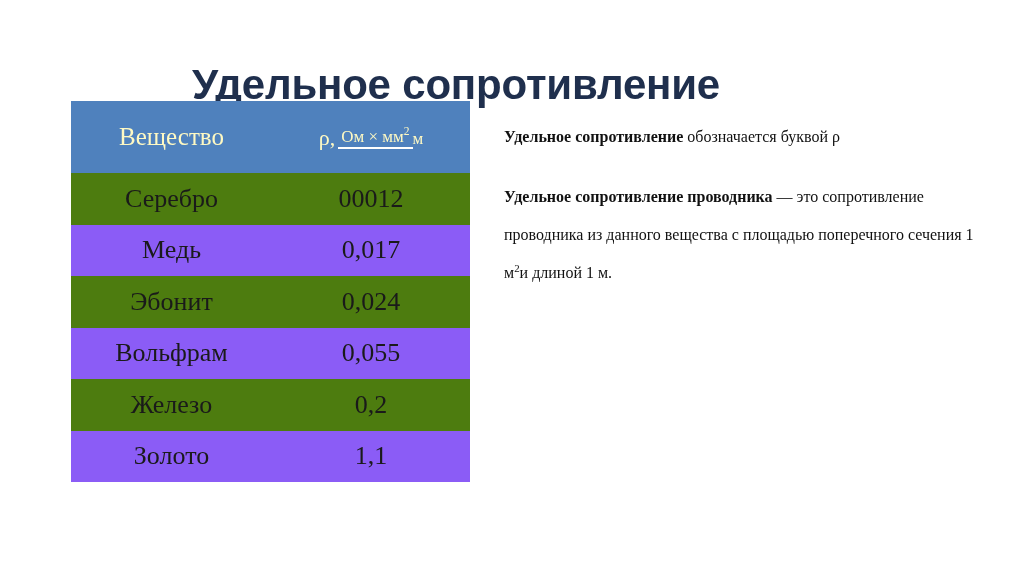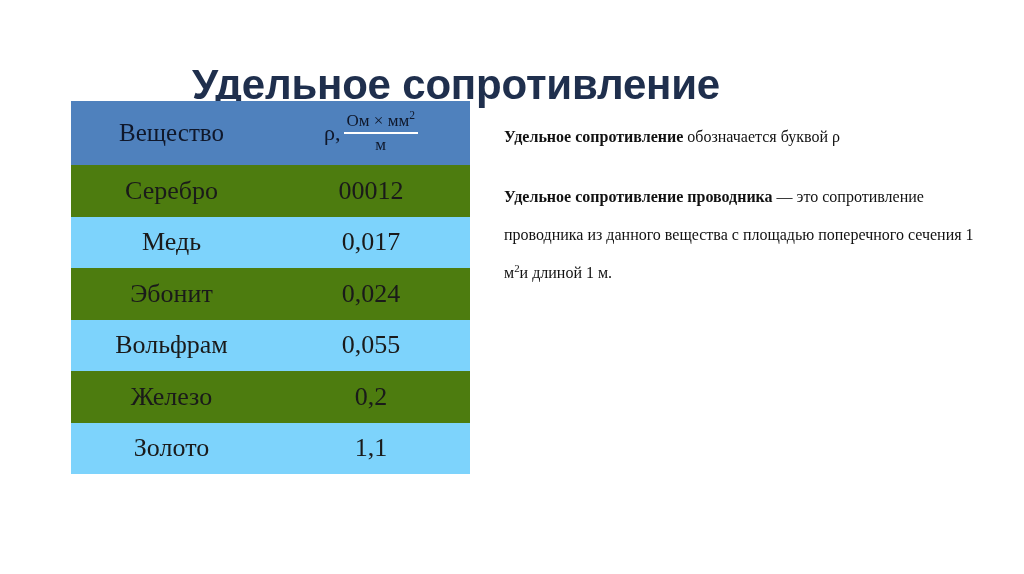--- a/index.html
+++ b/index.html
@@ -49,41 +49,41 @@
     text-align: center;
     vertical-align: middle;
     font-weight: normal;
   }
   .col-substance { width: 201px; }
   .col-value     { width: 198px; }
 
   
   thead th {
     background: #4f81bd;
-    color: #0f172a;
-    height: 64px;
+    color: #fef9c3;
+    height: 72px;
     font-size: 25px;
   }
   thead th.col-substance {
     border-right: 3px solid #ffffff;
   }
 
   
   .unit-wrap {
     display: inline-flex;
     align-items: center;
     justify-content: center;
     gap: 3px;
     font-size: 21px;
     line-height: 1;
   }
   .unit-rho { font-size: 22px; }
   .fraction {
     display: inline-flex;
-    flex-direction: column;
+    flex-direction: row;
     align-items: center;
     justify-content: center;
     font-size: 17px;
     line-height: 1.15;
   }
   .fraction .numer {
     padding: 0 3px 1px 3px;
     border-bottom: 2px solid #ffffff;
     white-space: nowrap;
   }
@@ -94,21 +94,21 @@
 
   
   tbody tr { height: 51.5px; }
   tbody td {
     font-size: 26px;
     color: #1a1a1a;
     border-right: 3px solid #ffffff;
   }
   tbody td:last-child { border-right: 0; }
   tbody tr.stripe-dark  td { background: #4d7c0f; }
-  tbody tr.stripe-light td { background: #7dd3fc; }
+  tbody tr.stripe-light td { background: #8b5cf6; }
   tbody tr td { border-bottom: 3px solid #ffffff; }
   tbody tr:last-child td { border-bottom: 0; }
 
   
   #explanation {
     position: absolute;
     left: 504px;
     top: 118px;
     width: 470px;
     font-size: 16px;

